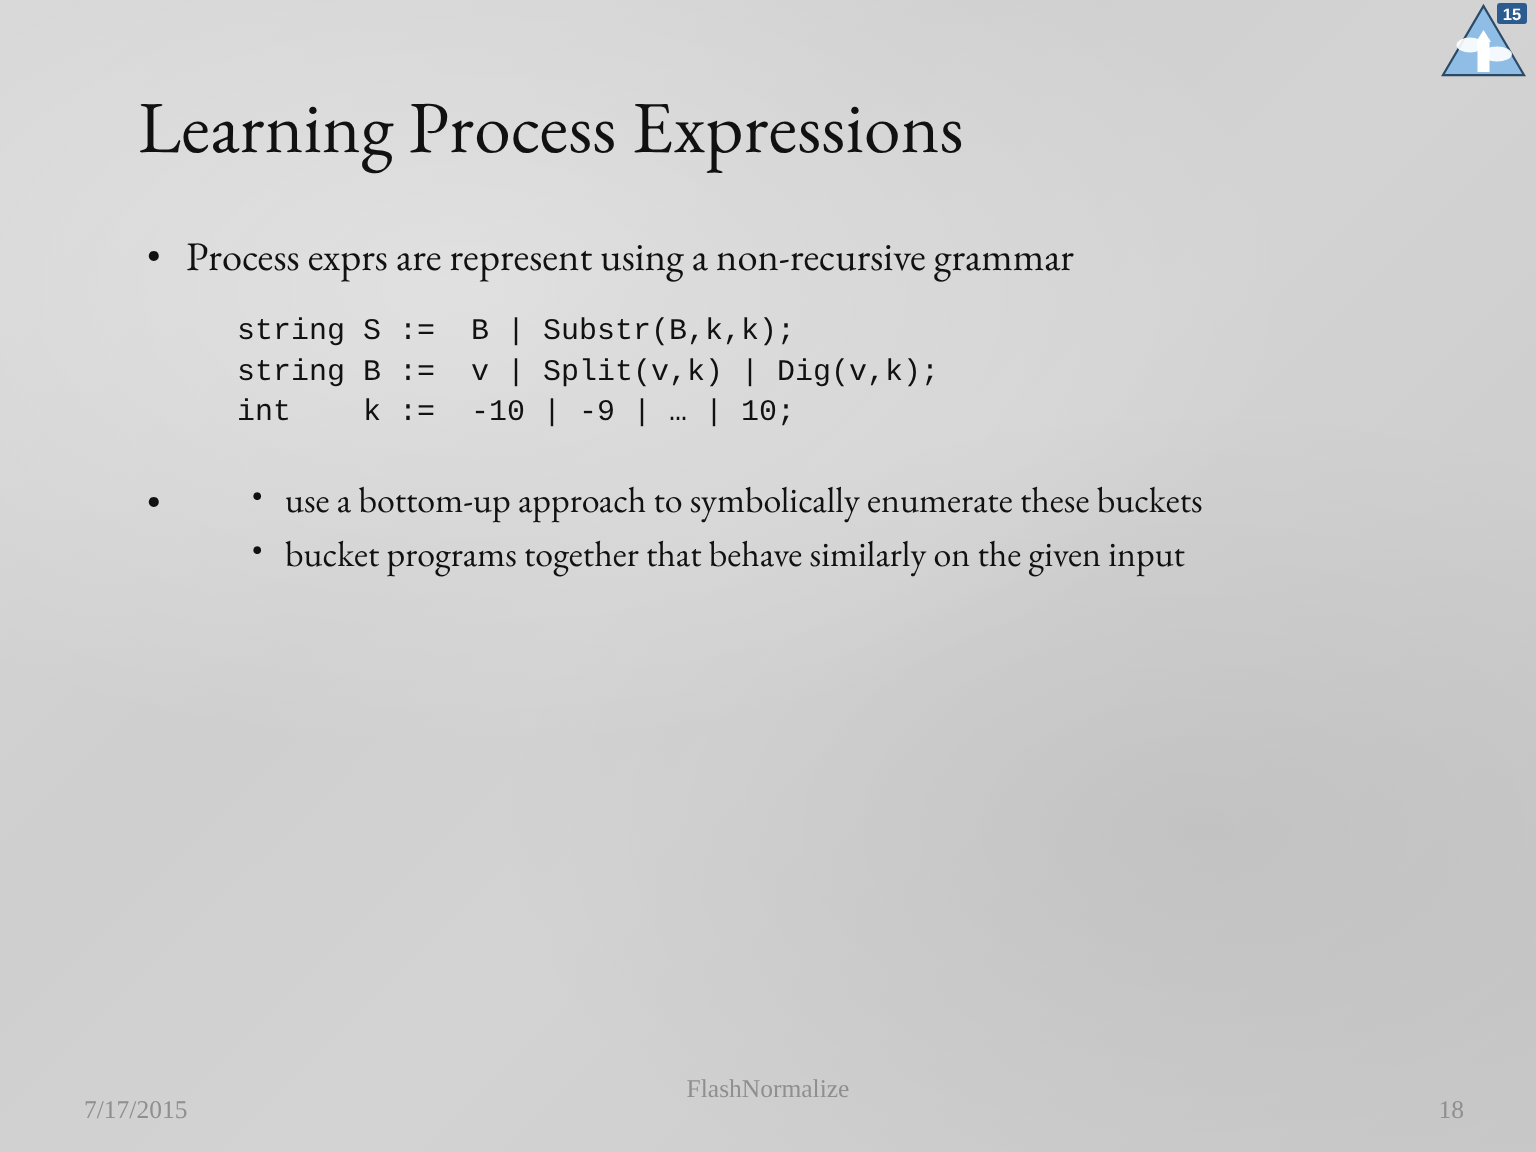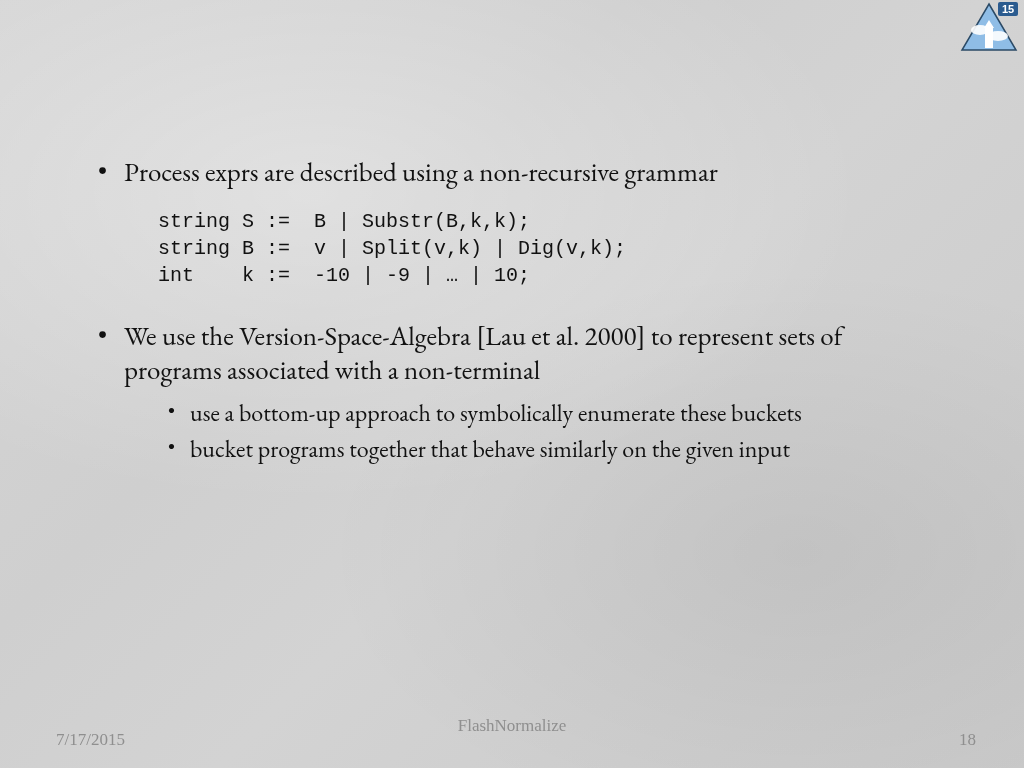--- a/index.html
+++ b/index.html
@@ -109,31 +109,31 @@
       <polygon points="29,2 56,48 2,48" fill="#8fbde6" stroke="#2b4a66" stroke-width="1.5"></polygon>
       <ellipse cx="20" cy="28" rx="9" ry="5" fill="#ffffff" opacity="0.9"></ellipse>
       <ellipse cx="38" cy="34" rx="10" ry="5" fill="#ffffff" opacity="0.9"></ellipse>
       <rect x="25" y="24" width="8" height="22" fill="#ffffff"></rect>
       <polygon points="29,18 34,26 24,26" fill="#ffffff"></polygon>
       <rect x="38" y="0" width="20" height="14" rx="2" fill="#2b5b8f"></rect>
       <text x="48" y="11" text-anchor="middle" font-family="Arial, sans-serif" font-size="11" font-weight="900" fill="#ffffff">15</text>
     </svg>
   </div>
 
+  <div class="title">Learning Process Expressions</div>
 
   <div class="body">
     <ul class="top">
       <li>
-        <span>Process exprs are described using a non-recursive grammar</span>
+        <span>Process exprs are represent using a non-recursive grammar</span>
         <div class="code">string S :=  B | Substr(B,k,k);
 string B :=  v | Split(v,k) | Dig(v,k);
 int    k :=  -10 | -9 | … | 10;</div>
       </li>
       <li>
-        <span>We use the Version-Space-Algebra [Lau et al. 2000] to represent sets of programs associated with a non-terminal</span>
         <ul class="sub">
           <li>use a bottom-up approach to symbolically enumerate these buckets</li>
           <li>bucket programs together that behave similarly on the given input</li>
         </ul>
       </li>
     </ul>
   </div>
 
   <div class="footer">
     <span class="date">7/17/2015</span>

